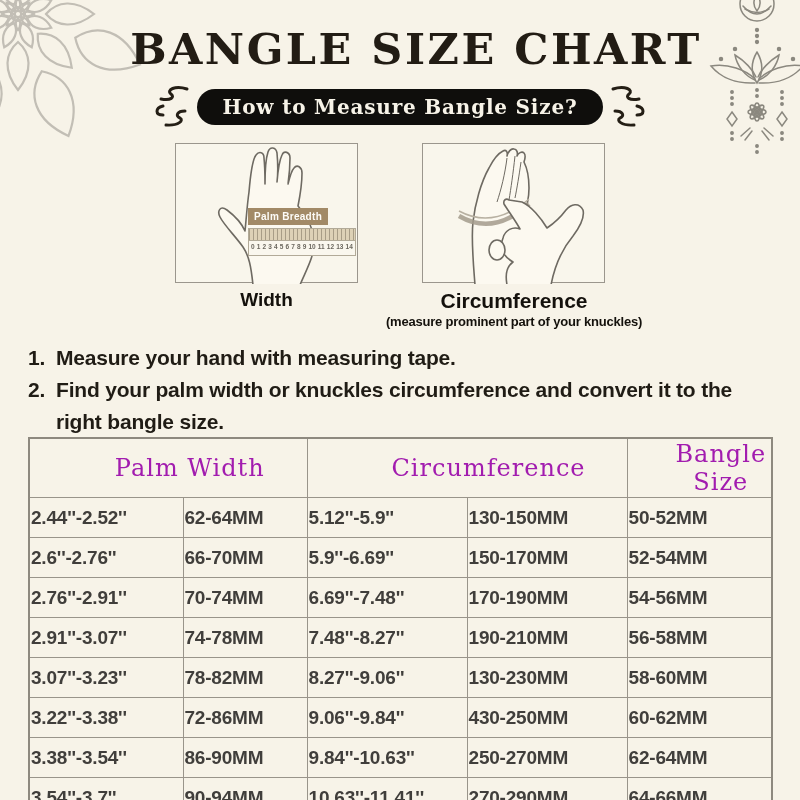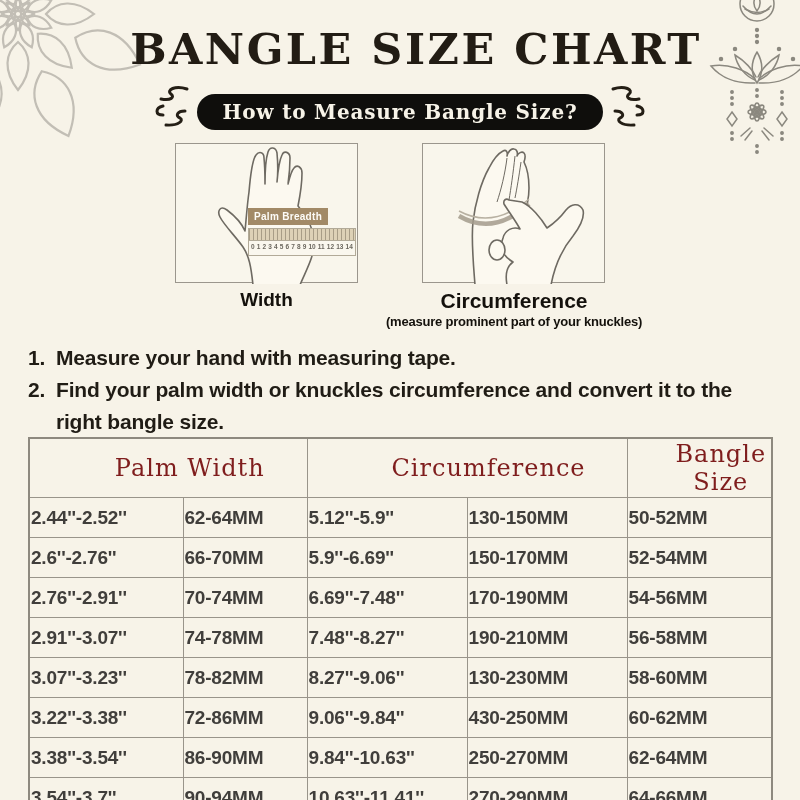--- a/index.html
+++ b/index.html
@@ -11,21 +11,21 @@
   .mandala{position:absolute;left:0;top:0;}
   .ornament{position:absolute;left:660px;top:0;}
   
   .title{
     position:absolute;top:24px;left:0;width:100%;text-align:center;
     font-family:"DejaVu Serif","Liberation Serif",serif;font-weight:bold;
     font-size:43px;letter-spacing:2.5px;color:#221c14;margin:0;padding-left:16px;
   }
   .badge-row{
     position:absolute;top:84px;left:0;width:100%;
-    display:flex;justify-content:center;align-items:flex-end;gap:6px;
+    display:flex;justify-content:center;align-items:center;gap:6px;
   }
   .pill{
     background:#0f0e0c;color:#f7f3e8;border-radius:20px;
     padding:6px 26px;font-family:"DejaVu Serif","Liberation Serif",serif;
     font-weight:bold;font-size:20px;letter-spacing:0.8px;white-space:nowrap;
   }
   
   .diag-box{
     position:absolute;top:143px;width:183px;height:140px;box-sizing:border-box;
     border:1.5px solid #9b968d;background:#f9f6ec;
@@ -63,21 +63,21 @@
   .instructions{position:absolute;top:342px;left:28px;width:745px;color:#201c15;}
   .instr-item{display:flex;font-size:21px;font-weight:700;line-height:1.52;letter-spacing:-0.2px;}
   .instr-num{width:28px;flex:none;}
   
   .size-table{
     position:absolute;top:437px;left:28px;width:743px;
     border-collapse:collapse;table-layout:fixed;border:2px solid #8e897f;
   }
   .size-table th{
     height:48px;font-family:"DejaVu Serif","Liberation Serif",serif;
-    font-weight:500;font-size:24px;letter-spacing:1px;color:#7f1d1d;
+    font-weight:500;font-size:24px;letter-spacing:1px;color:#a21caf;
     border:1px solid #99948a;text-align:center;padding-left:44px;
   }
   .size-table td{
     height:37px;font-size:19px;font-weight:bold;color:#403e3b;
     letter-spacing:-0.2px;border:1px solid #99948a;text-align:left;
   }
 </style>
 </head>
 <body>
 

